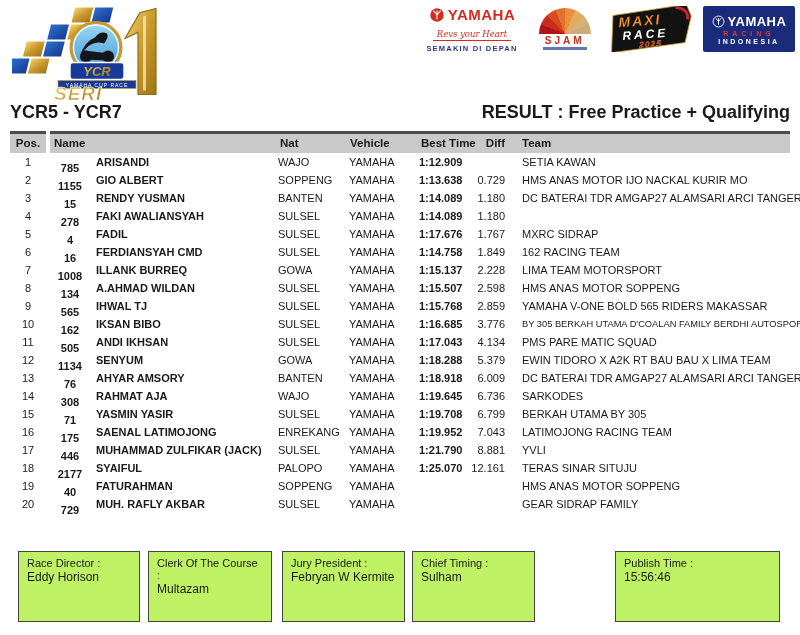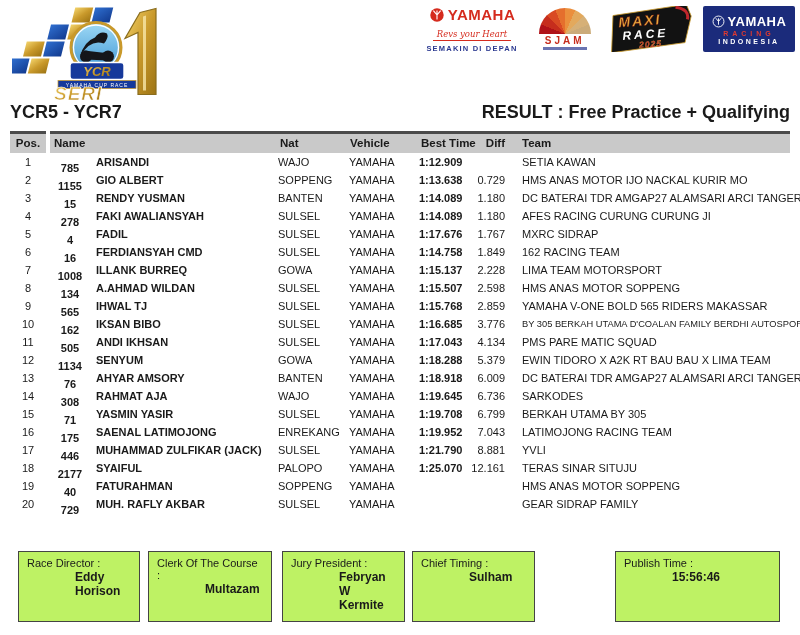--- a/index.html
+++ b/index.html
@@ -60,21 +60,21 @@
   .c-vehicle{left:349px;width:68px;}
   .c-best{left:419px;width:60px;font-weight:bold;}
   .c-diff{left:455px;width:50px;text-align:right;}
   .c-team{left:522px;right:10px;}
   .c-team.small{font-size:9.3px;line-height:18px;}
 
   
   .obox{position:absolute;top:551px;height:71px;border:1.5px solid #444;box-sizing:border-box;
         padding:5px 8px;background:#bef264;}
   .obox .olabel{font-size:11px;}
-  .obox .oname{font-size:12px;font-weight:bold;margin-top:1px;margin-left:48px;}
+  .obox .oname{font-size:12px;font-weight:normal;margin-top:1px;}
   .obox1{left:18px;width:122px;}
   .obox2{left:148px;width:124px;}
   .obox3{left:282px;width:123px;}
   .obox4{left:412px;width:123px;}
   .obox5{left:615px;width:165px;}
 </style>
 </head>
 <body>
 
 <div class="page">
@@ -223,21 +223,20 @@
     </div>
 
     <div class="row">
       <span class="c-pos">4</span>
       <span class="c-no">278</span>
       <span class="c-name">FAKI AWALIANSYAH</span>
       <span class="c-nat">SULSEL</span>
       <span class="c-vehicle">YAMAHA</span>
       <span class="c-best">1:14.089</span>
       <span class="c-diff">1.180</span>
-      <span class="c-team">AFES RACING CURUNG CURUNG JI</span>
     </div>
 
     <div class="row">
       <span class="c-pos">5</span>
       <span class="c-no">4</span>
       <span class="c-name">FADIL</span>
       <span class="c-nat">SULSEL</span>
       <span class="c-vehicle">YAMAHA</span>
       <span class="c-best">1:17.676</span>
       <span class="c-diff">1.767</span>

